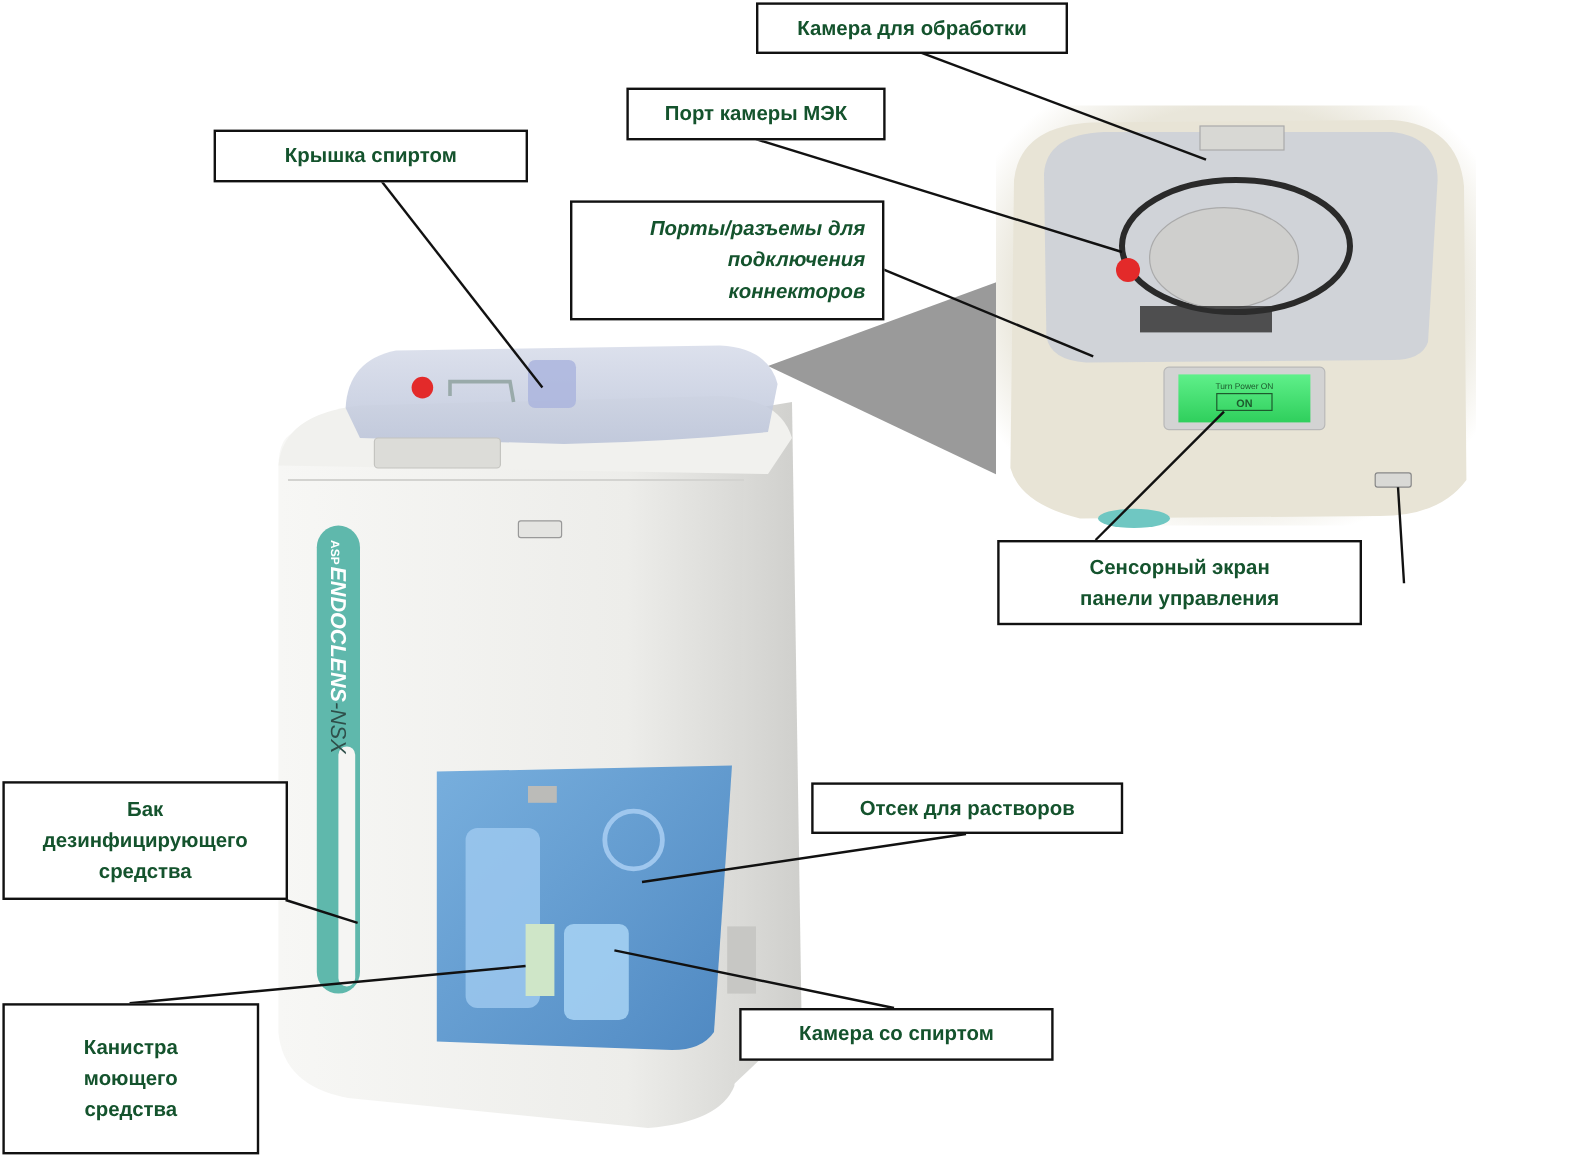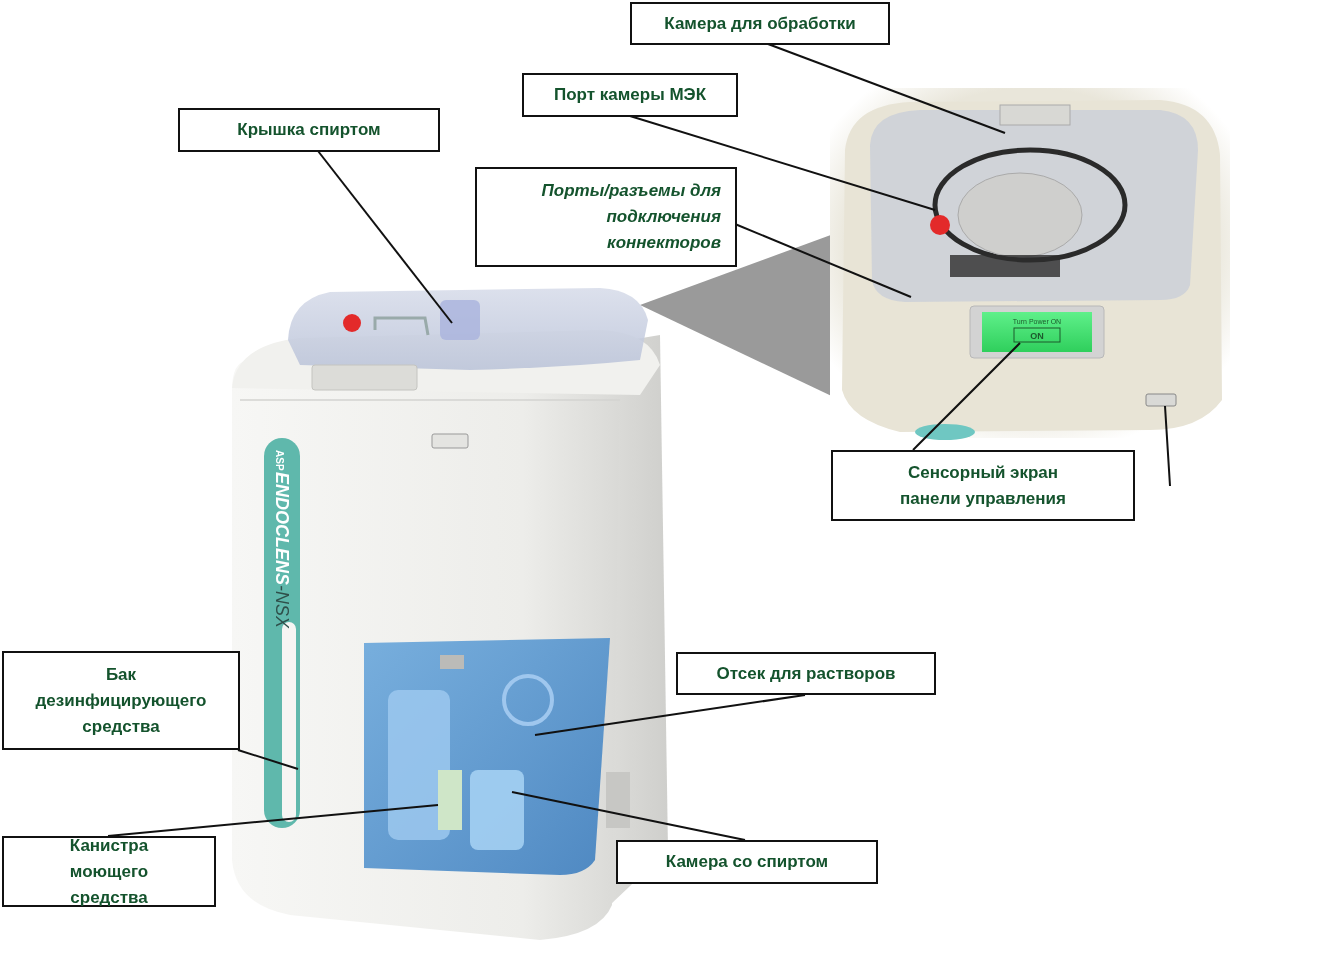--- a/index.html
+++ b/index.html
@@ -122,17 +122,17 @@
   <div class="callout" style="left:178px; top:108px; width:262px; height:44px;">Крышка спиртом</div>
   <div class="callout right-align" style="left:475px; top:167px; width:262px; height:100px;">Порты/разъемы для
 подключения
 коннекторов</div>
   <div class="callout" style="left:792px; top:450px; width:304px; height:71px;margin-left:39px;">Сенсорный экран
 панели управления</div>
   <div class="callout" style="left:2px; top:651px; width:238px; height:99px;">Бак
 дезинфицирующего
 средства</div>
   <div class="callout" style="left:676px; top:652px; width:260px; height:43px;">Отсек для растворов</div>
-  <div class="callout" style="left:2px; top:836px; width:214px; height:71px;">Канистра
+  <div class="callout" style="left:2px; top:836px; width:214px; height:126px;">Канистра
 моющего
 средства</div>
   <div class="callout" style="left:616px; top:840px; width:262px; height:44px;">Камера со спиртом</div>
 </div>
 
 </body></html>

